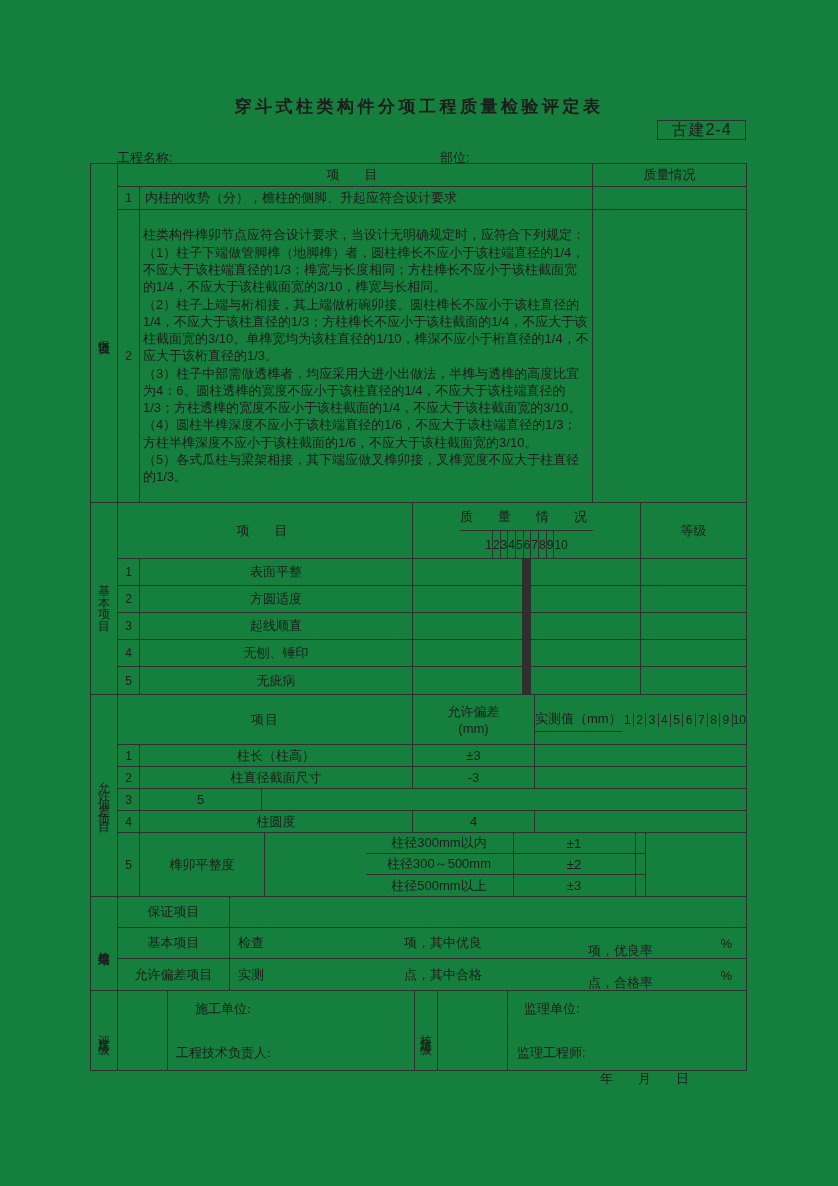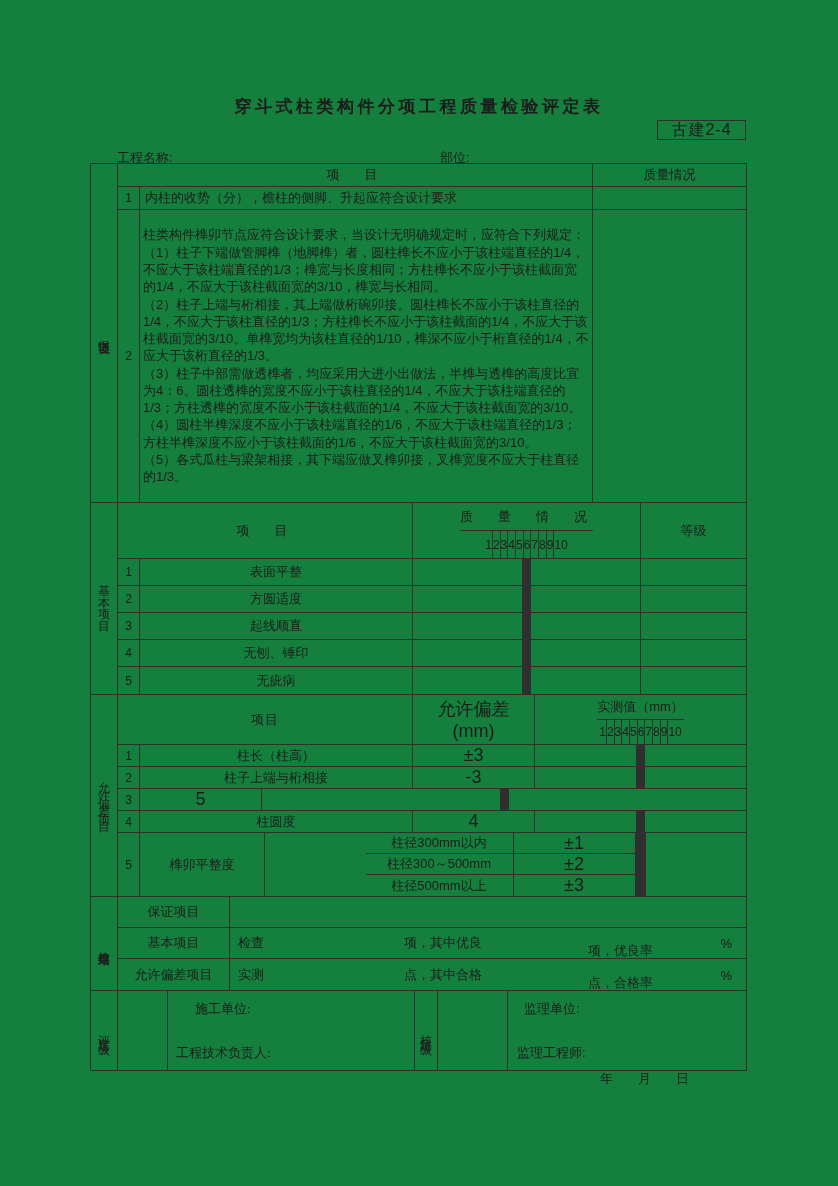--- a/index.html
+++ b/index.html
@@ -45,23 +45,23 @@
   .lab{ width:273px; }
   .qwrap{ width:228px; display:flex; flex-direction:column; border-right:1px solid var(--b); padding:0; }
   .qtop{ height:28px; border-bottom:1px solid var(--b); display:flex; align-items:center;
          justify-content:center; letter-spacing:6px; }
   .qnums{ flex:1; display:flex; }
   .gc{ flex:1; border-right:1px solid var(--b); display:flex; align-items:center;
        justify-content:center; font-size:12px; }
   .gc:last-child{ border-right:none; }
   .grade{ flex:1; }
 
-  .allow{ width:122px; font-size:18px; }
+  .allow{ width:122px; font-size:13px; }
   .pre{ white-space:pre-line; text-align:center; }
-  .mwrap{ flex:1; display:flex; flex-direction:column; padding:0; }
+  .mwrap{ flex:1; display:flex; flex-direction:row; padding:0; }
   .mtop{ height:25px; border-bottom:1px solid var(--b); display:flex;
          align-items:center; justify-content:center; }
   .mnums{ flex:1; display:flex; }
   .mainlab{ width:125px; }
   .subcol{ flex:1; display:flex; flex-direction:column; padding:0; }
   .sr{ display:flex; height:21px; border-bottom:1px solid var(--b); }
   .sr:last-child{ border-bottom:none; }
   .sublab{ width:148px; }
 
   .dlab{ width:112px; }
@@ -286,21 +286,21 @@
                 <div class="gc"></div>
                 <div class="gc"></div>
                 <div class="gc"></div>
                 <div class="gc"></div>
                 <div class="gc"></div>
               </div>
             </div>
         </div>
         <div class="r h22">
           <div class="c num">2</div>
-          <div class="c lab">柱子上端与桁相接</div>
+          <div class="c lab">柱直径截面尺寸</div>
           <div class="c allow">-3</div>
           <div class="c mwrap">
               <div class="mnums">
                 <div class="gc"></div>
                 <div class="gc"></div>
                 <div class="gc"></div>
                 <div class="gc"></div>
                 <div class="gc"></div>
                 <div class="gc"></div>
                 <div class="gc"></div>

